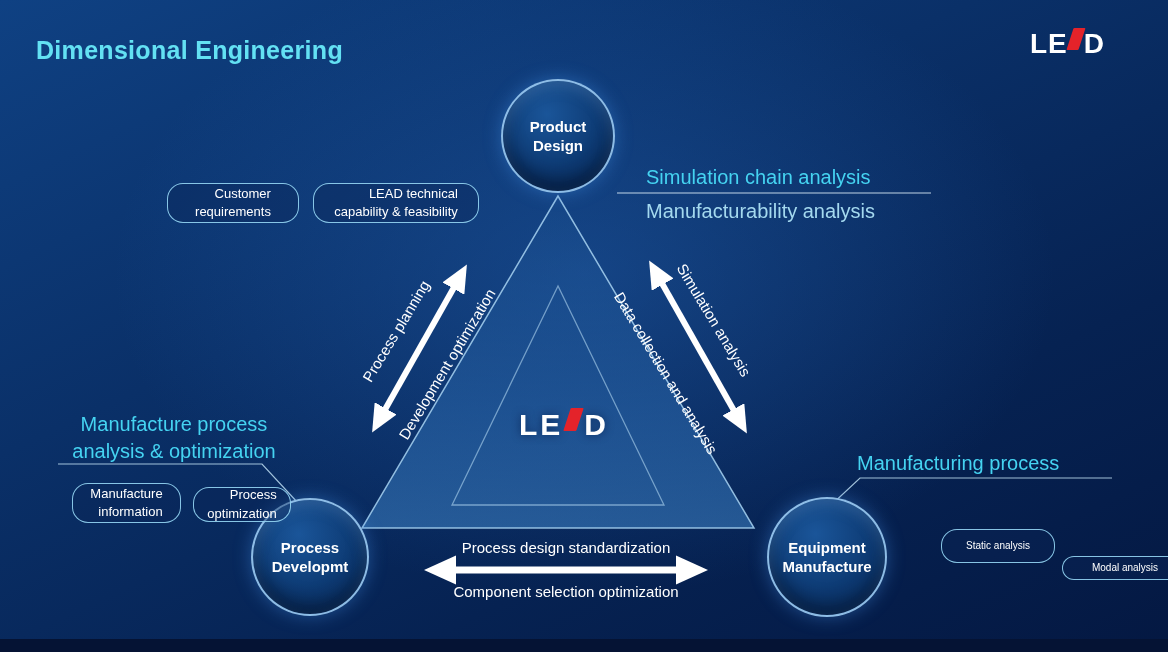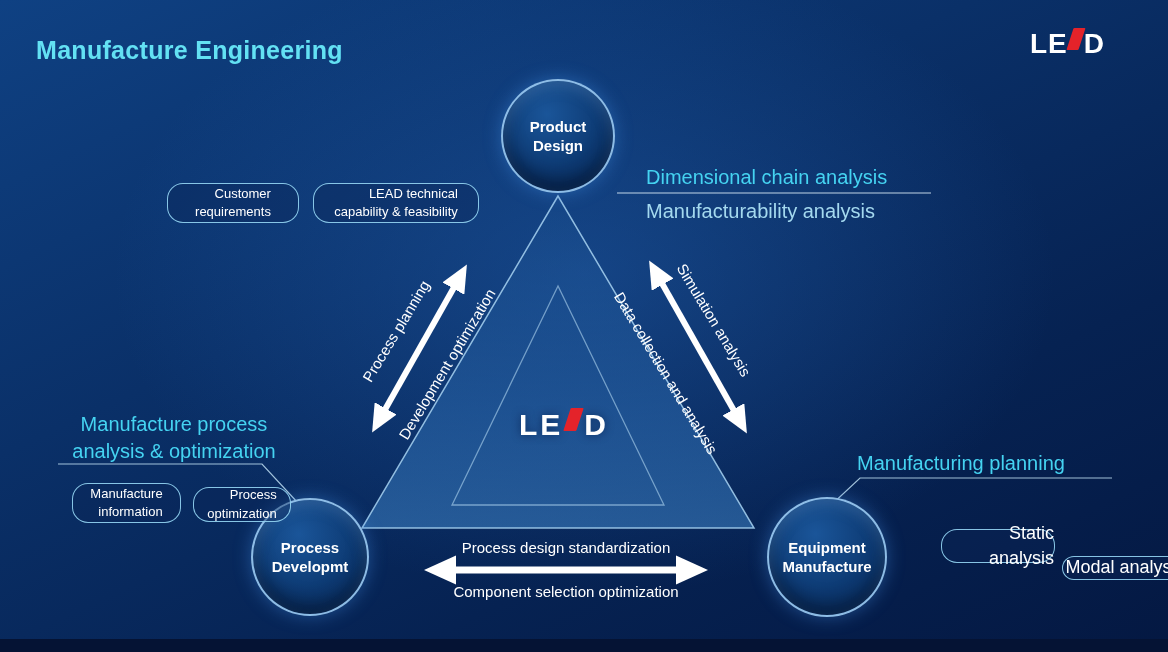--- a/index.html
+++ b/index.html
@@ -40,21 +40,21 @@
   .node-equipment { left:767px; top:497px; width:120px; height:120px; }
 
   
   .tag {
     position:absolute; display:flex; align-items:center; justify-content:center; text-align:right;
     color:#ffffff; font-size:13px; line-height:1.4; white-space:pre-line;
     border:1px solid rgba(150,215,245,0.9); border-radius:16px;
     background:rgba(9,38,88,0.40);
     margin-left:41px;
   }
-  .tag-lg { font-size:18px; }
+  .tag-lg { font-size:10px; }
   .tag-customer   { left:126px; top:183px; width:132px; height:40px; }
   .tag-leadtech   { left:272px; top:183px; width:166px; height:40px; }
   .tag-mfginfo    { left:31px;  top:483px; width:109px; height:40px; }
   .tag-procopt    { left:152px; top:487px; width:98px;  height:35px; }
   .tag-static     { left:900px; top:529px; width:114px; height:34px; }
   .tag-modal      { left:1021px;top:556px; width:126px; height:24px; }
 
   
   .callout { position:absolute; font-size:20px; white-space:nowrap; }
   .cyan   { color:#45d3f1; }
@@ -109,21 +109,21 @@
 
     <polyline points="58,464 262,464 298,503" fill="none" stroke="rgba(200,232,250,0.8)" stroke-width="1.2"></polyline>
 
     <polyline points="1112,478 860,478 829,507" fill="none" stroke="rgba(200,232,250,0.8)" stroke-width="1.2"></polyline>
 
     <line x1="378" y1="422" x2="461" y2="275" stroke="#ffffff" stroke-width="6" marker-start="url(#ahs)" marker-end="url(#ah)"></line>
     <line x1="655" y1="271" x2="741" y2="423" stroke="#ffffff" stroke-width="6" marker-start="url(#ahs)" marker-end="url(#ah)"></line>
     <line x1="438" y1="570" x2="694" y2="570" stroke="#ffffff" stroke-width="7" marker-start="url(#ahs)" marker-end="url(#ah)"></line>
   </svg>
 
-  <div class="page-title">Manufacture Engineering</div>
+  <div class="page-title">Dimensional Engineering</div>
 
   <div class="lead-logo logo-top">
     <span>LE</span>
     <span class="slash"></span>
     <span>D</span>
   </div>
 
   <div class="lead-logo logo-center">
     <span>LE</span>
     <span class="slash"></span>
@@ -141,25 +141,25 @@
 requirements</div>
   <div class="tag tag-leadtech">LEAD technical
 capability &amp; feasibility</div>
   <div class="tag tag-mfginfo">Manufacture
 information</div>
   <div class="tag tag-procopt">Process
 optimization</div>
   <div class="tag tag-lg tag-static">Static analysis</div>
   <div class="tag tag-lg tag-modal">Modal analysis</div>
 
-  <div class="callout cyan  co-design1">Dimensional chain analysis</div>
+  <div class="callout cyan  co-design1">Simulation chain analysis</div>
   <div class="callout cyan2 co-design2">Manufacturability analysis</div>
   <div class="callout cyan  co-process">Manufacture process
 analysis &amp; optimization</div>
-  <div class="callout cyan  co-planning">Manufacturing planning</div>
+  <div class="callout cyan  co-planning">Manufacturing process</div>
 
   <div class="arrow-label rot-l al-proc-plan">Process planning</div>
   <div class="arrow-label rot-l al-dev-opt">Development optimization</div>
   <div class="arrow-label rot-r al-sim">Simulation analysis</div>
   <div class="arrow-label rot-r al-data">Data collection and analysis</div>
   <div class="arrow-label al-bottom-top">Process design standardization</div>
   <div class="arrow-label al-bottom-bottom">Component selection optimization</div>
 
   <div class="bottom-bar"></div>
 

